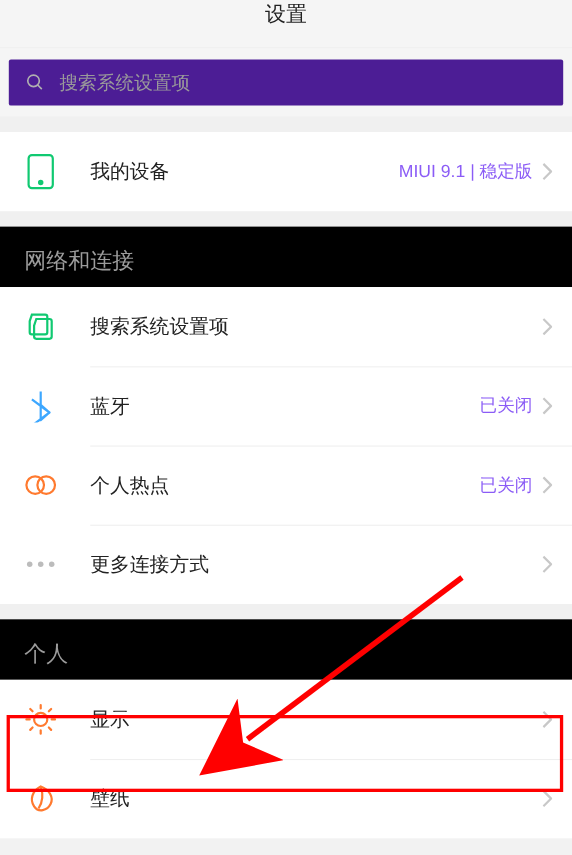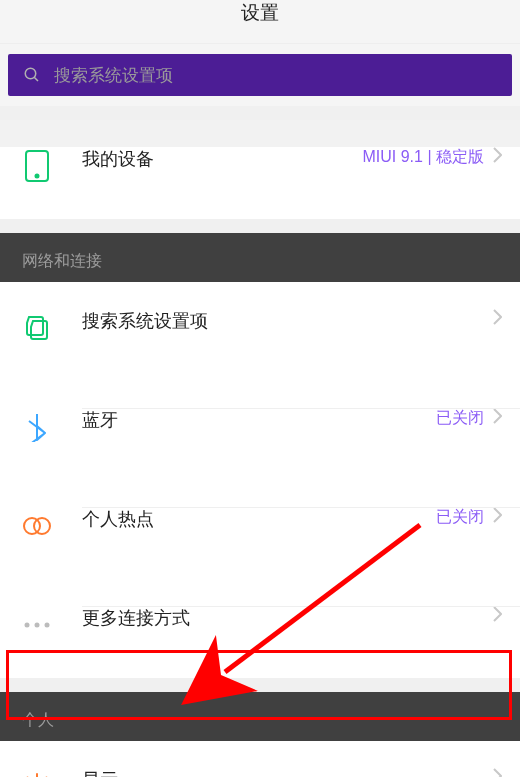--- a/index.html
+++ b/index.html
@@ -4,22 +4,22 @@
 <style>
   * { box-sizing: border-box; margin: 0; padding: 0; }
   html, body { width: 520px; height: 777px; font-family: -apple-system, "Helvetica Neue", Arial, sans-serif; background: #f2f2f2; color: #222; overflow: hidden; }
   .screen { width: 520px; height: 777px; position: relative; background: #f2f2f2; }
   .header { height: 44px; background: #f5f5f5; display: flex; justify-content: center; font-size: 19px; color: #222; border-bottom: 1px solid #eee; }
   .search-wrap { padding: 10px 8px 10px 8px; background: #f5f5f5; }
   .search-box { background: #4c1d95; border-radius: 2px; height: 42px; display: flex; align-items: center; padding: 0 14px; color: #9a9a9a; font-size: 17px; }
   .search-box .icon { width: 20px; height: 20px; margin-right: 12px; display:flex; align-items:center; justify-content:center; }
   .gap { height: 14px; background: #f0f0f0; }
   .section { background: #fff; }
-  .section-header { padding: 18px 22px 10px 22px; font-size: 16px; color: #9c9c9c; background: #404040; }
-  .row { display: flex; align-items: flex-start; height: 72px; padding: 0 18px 0 18px; background: #fff; position: relative; margin-top: 27px; }
+  .section-header { padding: 18px 22px 10px 22px; font-size: 20px; color: #9c9c9c; background: #000000; }
+  .row { display: flex; align-items: center; height: 72px; padding: 0 18px 0 18px; background: #fff; position: relative; }
   .row + .row::before { content: ""; position: absolute; top: 0; left: 82px; right: 0; height: 1px; background: #efefef; }
   .row .icon { width: 38px; height: 38px; margin-right: 26px; display: flex; align-items: center; justify-content: center; flex-shrink: 0; }
   .row .label { flex: 1; font-size: 18px; color: #222; }
   .row .value { font-size: 16px; color: #8b5cf6; margin-right: 8px; }
   .row .chev { width: 10px; height: 16px; display:flex; align-items:center; justify-content:center; }
   .chev svg { stroke: #c8c8c8; }
   .red-box { position: absolute; border: 3px solid #ff0000; pointer-events: none; }
   .arrow-svg { position: absolute; pointer-events: none; }
 </style>
 </head>

